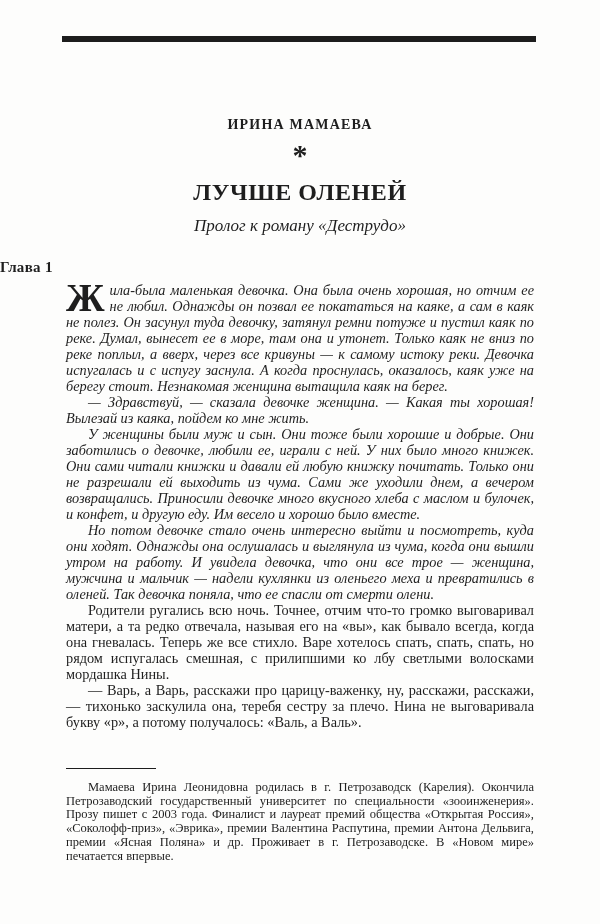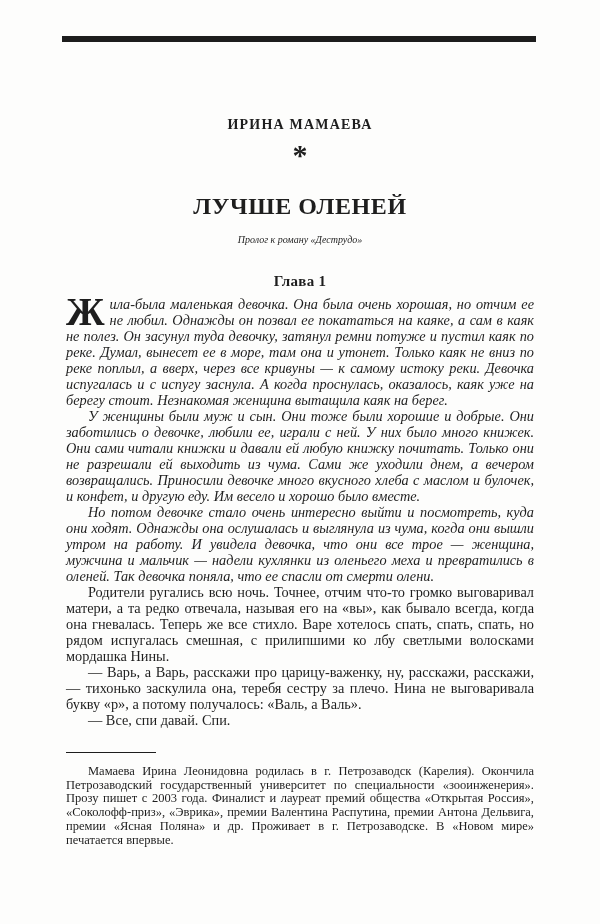--- a/index.html
+++ b/index.html
@@ -29,37 +29,36 @@
     line-height: 17px;
   }
   .asterisk-ornament {
     margin-top: 9px;
     text-align: center;
     font-weight: bold;
     font-size: 30px;
     line-height: 26px;
   }
   .story-title {
-    margin-top: 25px;
+    margin-top: 11px;
     text-align: center;
     font-weight: bold;
     font-size: 24px;
     letter-spacing: 0.6px;
     line-height: 26px;
   }
   .story-subtitle {
     margin-top: 12px;
     text-align: center;
     font-style: italic;
-    font-size: 10px;
+    font-size: 17px;
     line-height: 18px;
   }
   .chapter-heading {
     margin-top: 24px;
-    text-align: center;
     font-weight: bold;
     font-size: 15px;
     line-height: 17px;
     letter-spacing: 0.3px;
   }
   .story {
     margin: 6px 66px 0 66px;
     font-size: 14.3px;
     line-height: 16px;
     text-align: justify;
@@ -76,21 +75,21 @@
     float: left;
     font-weight: bold;
     font-style: normal;
     font-size: 39px;
     line-height: 30px;
     padding-right: 5px;
     padding-top: 1px;
   }
   .footnote {
     position: absolute;
-    top: 752px;
+    top: 768px;
     left: 66px;
     right: 66px;
   }
   .footnote-rule {
     width: 90px;
     height: 0;
     border-top: 1.5px solid #1d1d1d;
   }
   .footnote-text {
     margin: 12px 0 0 0;
@@ -112,23 +111,23 @@
 <div class="asterisk-ornament">*</div>
 
 <h1 class="story-title" style="margin-bottom:0;">ЛУЧШЕ ОЛЕНЕЙ</h1>
 
 <div class="story-subtitle">Пролог к роману «Деструдо»</div>
 
 <div class="chapter-heading">Глава 1</div>
 
 <div class="story">
     <p class="para italic has-drop"><span class="drop-cap">Ж</span>ила-была маленькая девочка. Она была очень хорошая, но отчим ее не любил. Однажды он позвал ее покататься на каяке, а сам в каяк не полез. Он засунул туда девочку, затянул ремни потуже и пустил каяк по реке. Думал, вынесет ее в море, там она и утонет. Только каяк не вниз по реке поплыл, а вверх, через все кривуны — к самому истоку реки. Девочка испугалась и с испугу заснула. А когда проснулась, оказалось, каяк уже на берегу стоит. Незнакомая женщина вытащила каяк на берег.</p>
+    <p class="para italic">— Здравствуй, — сказала девочке женщина. — Какая ты хорошая! Вылезай из каяка, пойдем ко мне жить.</p>
     <p class="para italic">У женщины были муж и сын. Они тоже были хорошие и добрые. Они заботились о девочке, любили ее, играли с ней. У них было много книжек. Они сами читали книжки и давали ей любую книжку почитать. Только они не разрешали ей выходить из чума. Сами же уходили днем, а вечером возвращались. Приносили девочке много вкусного хлеба с маслом и булочек, и конфет, и другую еду. Им весело и хорошо было вместе.</p>
     <p class="para italic">Но потом девочке стало очень интересно выйти и посмотреть, куда они ходят. Однажды она ослушалась и выглянула из чума, когда они вышли утром на работу. И увидела девочка, что они все трое — женщина, мужчина и мальчик — надели кухлянки из оленьего меха и превратились в оленей. Так девочка поняла, что ее спасли от смерти олени.</p>
     <p class="para roman">Родители ругались всю ночь. Точнее, отчим что-то громко выговаривал матери, а та редко отвечала, называя его на «вы», как бывало всегда, когда она гневалась. Теперь же все стихло. Варе хотелось спать, спать, спать, но рядом испугалась смешная, с прилипшими ко лбу светлыми волосками мордашка Нины.</p>
     <p class="para roman">— Варь, а Варь, расскажи про царицу-важенку, ну, расскажи, расскажи, — тихонько заскулила она, теребя сестру за плечо. Нина не выговаривала букву «р», а потому получалось: «Валь, а Валь».</p>
-    <p class="para roman">— Все, спи давай. Спи.</p>
   </div>
 
 <div class="footnote">
   <div class="footnote-rule"></div>
   <p class="footnote-text">Мамаева Ирина Леонидовна родилась в г. Петрозаводск (Карелия). Окончила Петрозаводский государственный университет по специальности «зооинженерия». Прозу пишет с 2003 года. Финалист и лауреат премий общества «Открытая Россия», «Соколофф-приз», «Эврика», премии Валентина Распутина, премии Антона Дельвига, премии «Ясная Поляна» и др. Проживает в г. Петрозаводске. В «Новом мире» печатается впервые.</p>
 </div>
 
 </body></html>

